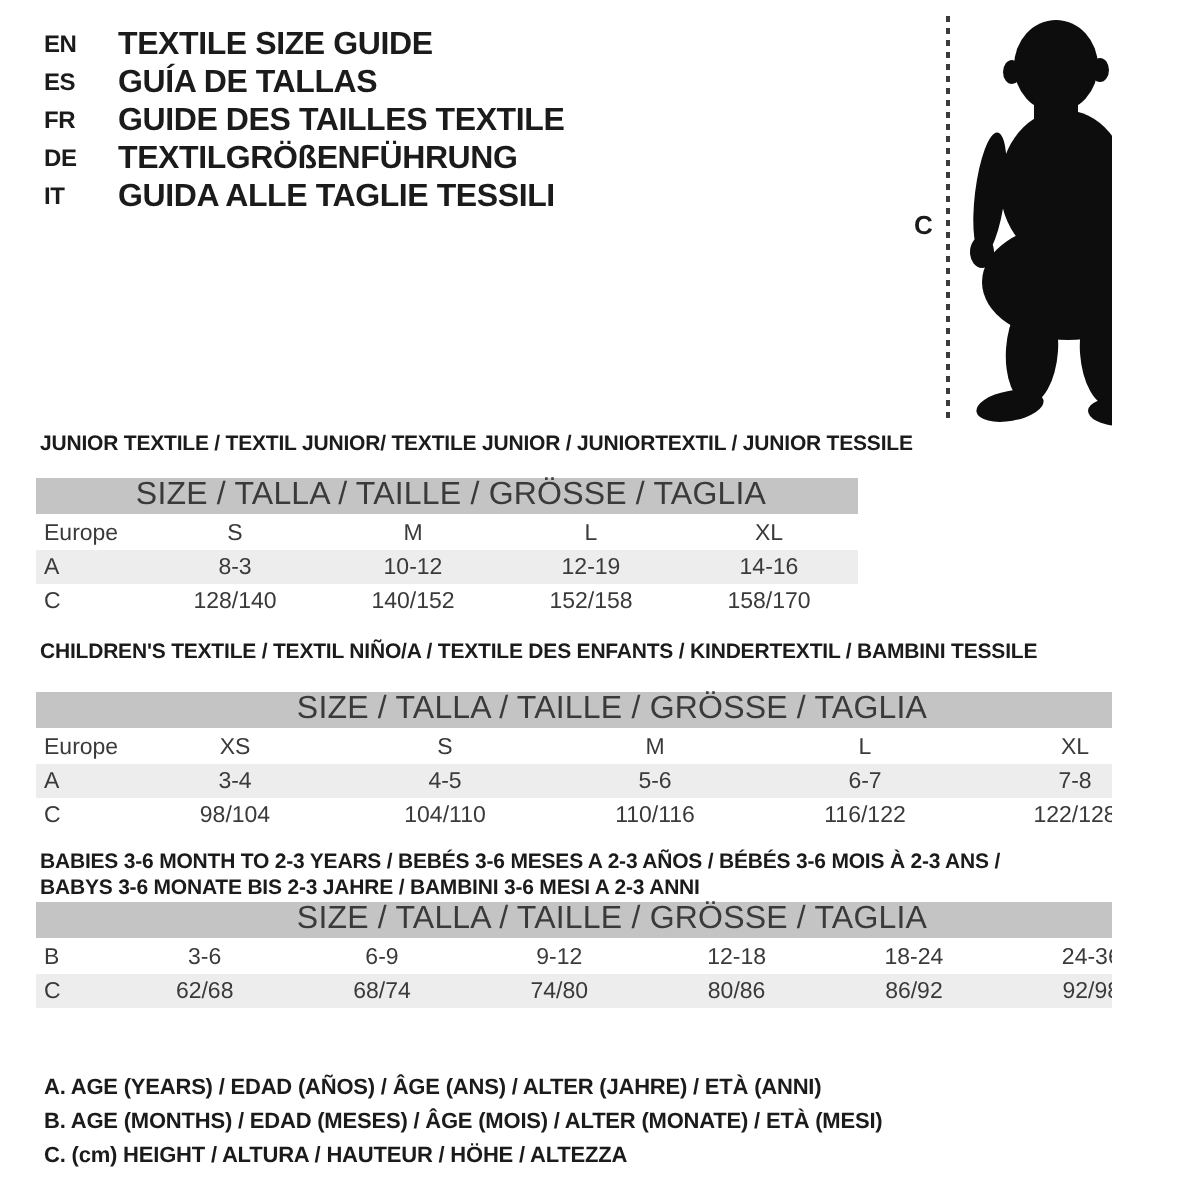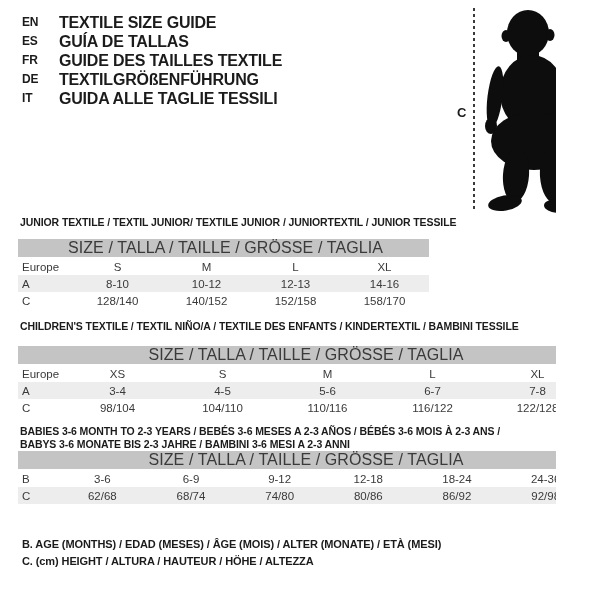--- a/index.html
+++ b/index.html
@@ -135,23 +135,23 @@
         <tbody>
           <tr>
             <td class="row-label">Europe</td>
             <td class="val">S</td>
             <td class="val">M</td>
             <td class="val">L</td>
             <td class="val">XL</td>
           </tr>
           <tr class="striped">
             <td class="row-label">A</td>
-            <td class="val">8-10</td>
+            <td class="val">8-3</td>
             <td class="val">10-12</td>
-            <td class="val">12-13</td>
+            <td class="val">12-19</td>
             <td class="val">14-16</td>
           </tr>
           <tr>
             <td class="row-label">C</td>
             <td class="val">128/140</td>
             <td class="val">140/152</td>
             <td class="val">152/158</td>
             <td class="val">158/170</td>
           </tr>
         </tbody>
@@ -240,17 +240,18 @@
             <td class="val">74/80</td>
             <td class="val">80/86</td>
             <td class="val">86/92</td>
             <td class="val">92/98</td>
           </tr>
         </tbody>
       </table>
     </div>
 
   <div class="legend">
+      <div class="legend-line">A. AGE (YEARS) / EDAD (AÑOS) / ÂGE (ANS) / ALTER (JAHRE) / ETÀ (ANNI)</div>
       <div class="legend-line">B. AGE (MONTHS) / EDAD (MESES) / ÂGE (MOIS) / ALTER (MONATE) / ETÀ (MESI)</div>
       <div class="legend-line">C. (cm) HEIGHT / ALTURA / HAUTEUR / HÖHE / ALTEZZA</div>
     </div>
 
 </div>
 
 </body></html>

